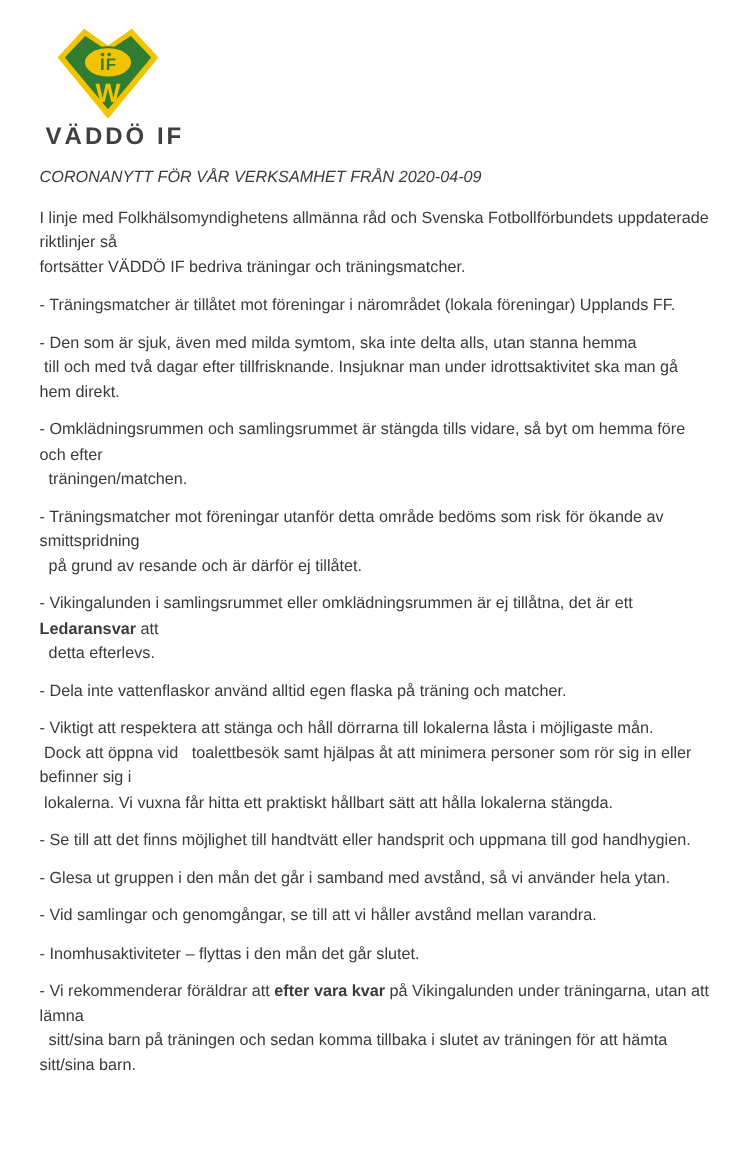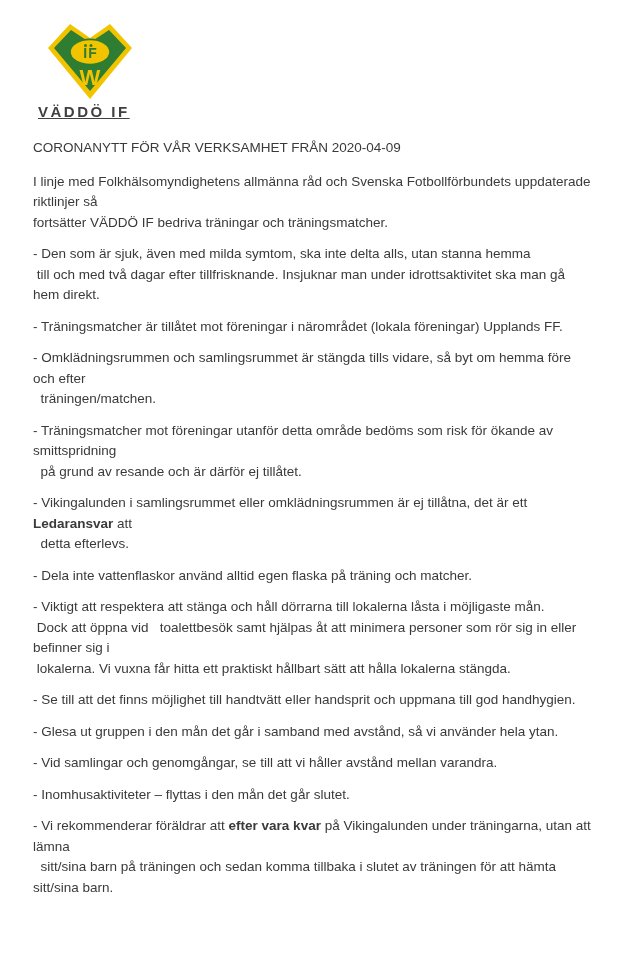--- a/index.html
+++ b/index.html
@@ -26,37 +26,37 @@
     display: block;
     margin-left: 6px;
   }
   .crest text {
     font-family: "Liberation Sans", sans-serif;
     font-weight: bold;
     text-anchor: middle;
   }
   .club-name {
     margin-top: 3px;
-    font-size: 15px;
+    font-size: 20px;
     font-weight: bold;
     letter-spacing: 2.5px;
     color: #404040;
-    text-decoration: underline;
   }
   .content {
     position: absolute;
     top: 138px;
     left: 33px;
     width: 560px;
     font-size: 13.5px;
     line-height: 20.5px;
   }
   .doc-title {
     margin-bottom: 13px;
     white-space: pre-wrap;
+    font-style: italic;
   }
   .block {
     margin-bottom: 11px;
     white-space: pre-wrap;
   }
   .seg { font-weight: normal; }
   .seg.bold { font-weight: bold; }
 </style>
 </head>
 <body>
@@ -75,23 +75,23 @@
       <text x="46.5" y="36" font-size="14" letter-spacing="1" fill="#2f7d32">IF</text>
     </svg>
     <div class="club-name">VÄDDÖ IF</div>
   </div>
 
   <div class="content">
     <div class="doc-title">CORONANYTT FÖR VÅR VERKSAMHET FRÅN 2020-04-09</div>
     <div id="doc-body">
         <div class="block"><span class="seg">I linje med Folkhälsomyndighetens allmänna råd och Svenska Fotbollförbundets uppdaterade riktlinjer så
 fortsätter VÄDDÖ IF bedriva träningar och träningsmatcher.</span></div>
+        <div class="block"><span class="seg">- Träningsmatcher är tillåtet mot föreningar i närområdet (lokala föreningar) Upplands FF.</span></div>
         <div class="block"><span class="seg">- Den som är sjuk, även med milda symtom, ska inte delta alls, utan stanna hemma
  till och med två dagar efter tillfrisknande. Insjuknar man under idrottsaktivitet ska man gå hem direkt.</span></div>
-        <div class="block"><span class="seg">- Träningsmatcher är tillåtet mot föreningar i närområdet (lokala föreningar) Upplands FF.</span></div>
         <div class="block"><span class="seg">- Omklädningsrummen och samlingsrummet är stängda tills vidare, så byt om hemma före och efter
   träningen/matchen.</span></div>
         <div class="block"><span class="seg">- Träningsmatcher mot föreningar utanför detta område bedöms som risk för ökande av smittspridning
   på grund av resande och är därför ej tillåtet.</span></div>
         <div class="block"><span class="seg">- Vikingalunden i samlingsrummet eller omklädningsrummen är ej tillåtna, det är ett </span><span class="seg bold">Ledaransvar</span><span class="seg"> att
   detta efterlevs.</span></div>
         <div class="block"><span class="seg">- Dela inte vattenflaskor använd alltid egen flaska på träning och matcher.</span></div>
         <div class="block"><span class="seg">- Viktigt att respektera att stänga och håll dörrarna till lokalerna låsta i möjligaste mån.
  Dock att öppna vid   toalettbesök samt hjälpas åt att minimera personer som rör sig in eller befinner sig i
  lokalerna. Vi vuxna får hitta ett praktiskt hållbart sätt att hålla lokalerna stängda.</span></div>

